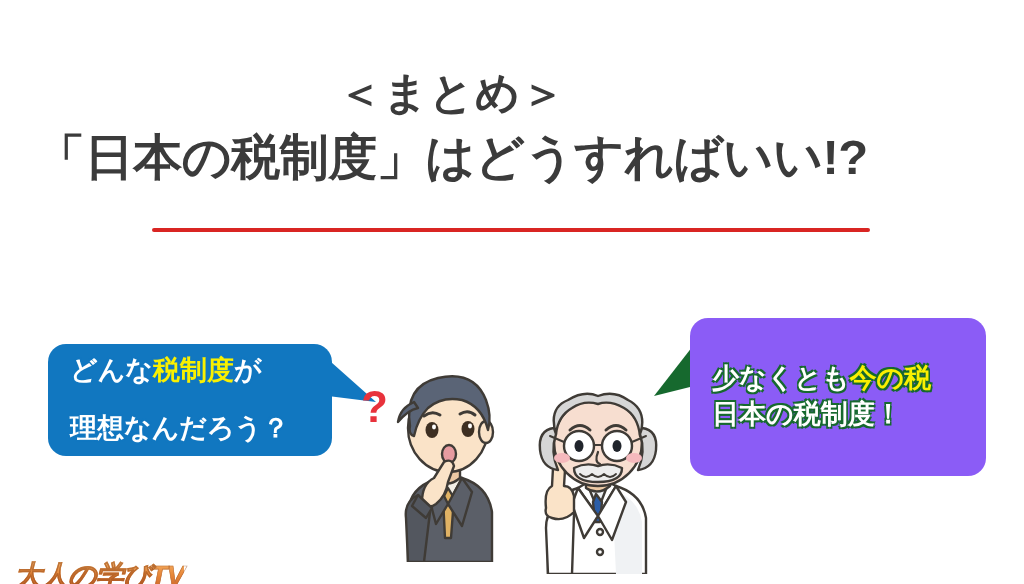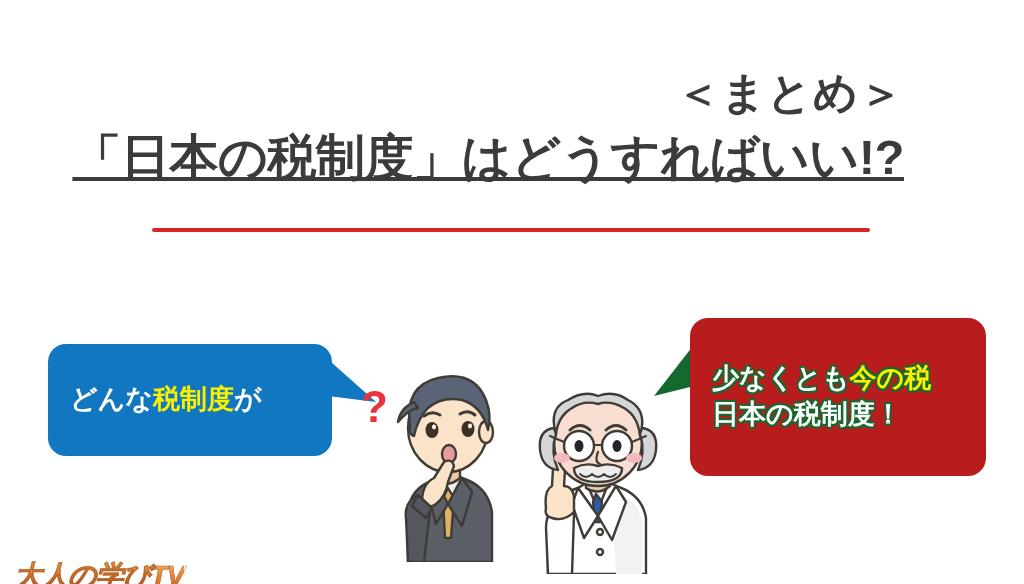--- a/index.html
+++ b/index.html
@@ -18,39 +18,38 @@
     background: #ffffff;
     overflow: hidden;
   }
 
   
   .title-block {
     position: absolute;
     left: 0;
     top: 68px;
     width: 904px;
-    text-align: right;
+    text-align: center;
   }
   .title-line1 {
     font-size: 44px;
     font-weight: bold;
     color: #3b3b3b;
     letter-spacing: 1px;
     line-height: 1.15;
     white-space: nowrap;
   }
   .title-line2 {
     font-size: 49px;
     font-weight: bold;
     color: #3b3b3b;
     letter-spacing: -0.5px;
     line-height: 1.25;
     margin-top: 8px;
     white-space: nowrap;
-    text-decoration: underline;
   }
   .title-rule {
     position: absolute;
     left: 152px;
     top: 228px;
     width: 718px;
     height: 4px;
     background: #d92523;
     border-radius: 2px;
   }
@@ -95,21 +94,21 @@
     top: 352px;
     width: 56px;
     height: 54px;
   }
 
   .bubble-green {
     left: 690px;
     top: 318px;
     width: 296px;
     height: 158px;
-    background: #b91c1c;
+    background: #8b5cf6;
     padding: 0 0 0 22px;
   }
   .bubble-green .bubble-line {
     font-size: 27px;
     text-shadow:
       -1.6px -1.6px 0 #16692e, 1.6px -1.6px 0 #16692e,
       -1.6px 1.6px 0 #16692e, 1.6px 1.6px 0 #16692e;
   }
   .tail-green {
     position: absolute;
@@ -175,20 +174,23 @@
   </div>
   <div class="title-rule"></div>
 
   <svg class="tail-blue" viewBox="0 0 56 54">
     <path d="M0 2 L54 50 L6 44 Z" fill="#1177c0"></path>
   </svg>
   <div class="bubble bubble-blue">
     <div class="bubble-line">
       <span>どんな</span><span class="hl">税制度</span><span>が</span>
     </div>
+    <div class="bubble-line">
+      <span>理想なんだろう？</span>
+    </div>
   </div>
 
   <svg class="qmark" viewBox="0 0 34 56">
     <text x="3" y="40" font-family="Liberation Sans, sans-serif" font-size="44" font-weight="bold" fill="#e8323c">?</text>
   </svg>
 
   <svg class="char char-businessman" viewBox="0 0 140 200">
     <g stroke="#3f3b36" stroke-width="2.4" stroke-linejoin="round" stroke-linecap="round">
 
       <path d="M30 200 L30 150 Q32 126 56 118 L84 116 Q110 124 114 150 L114 200 Z" fill="#5b5f68"></path>

